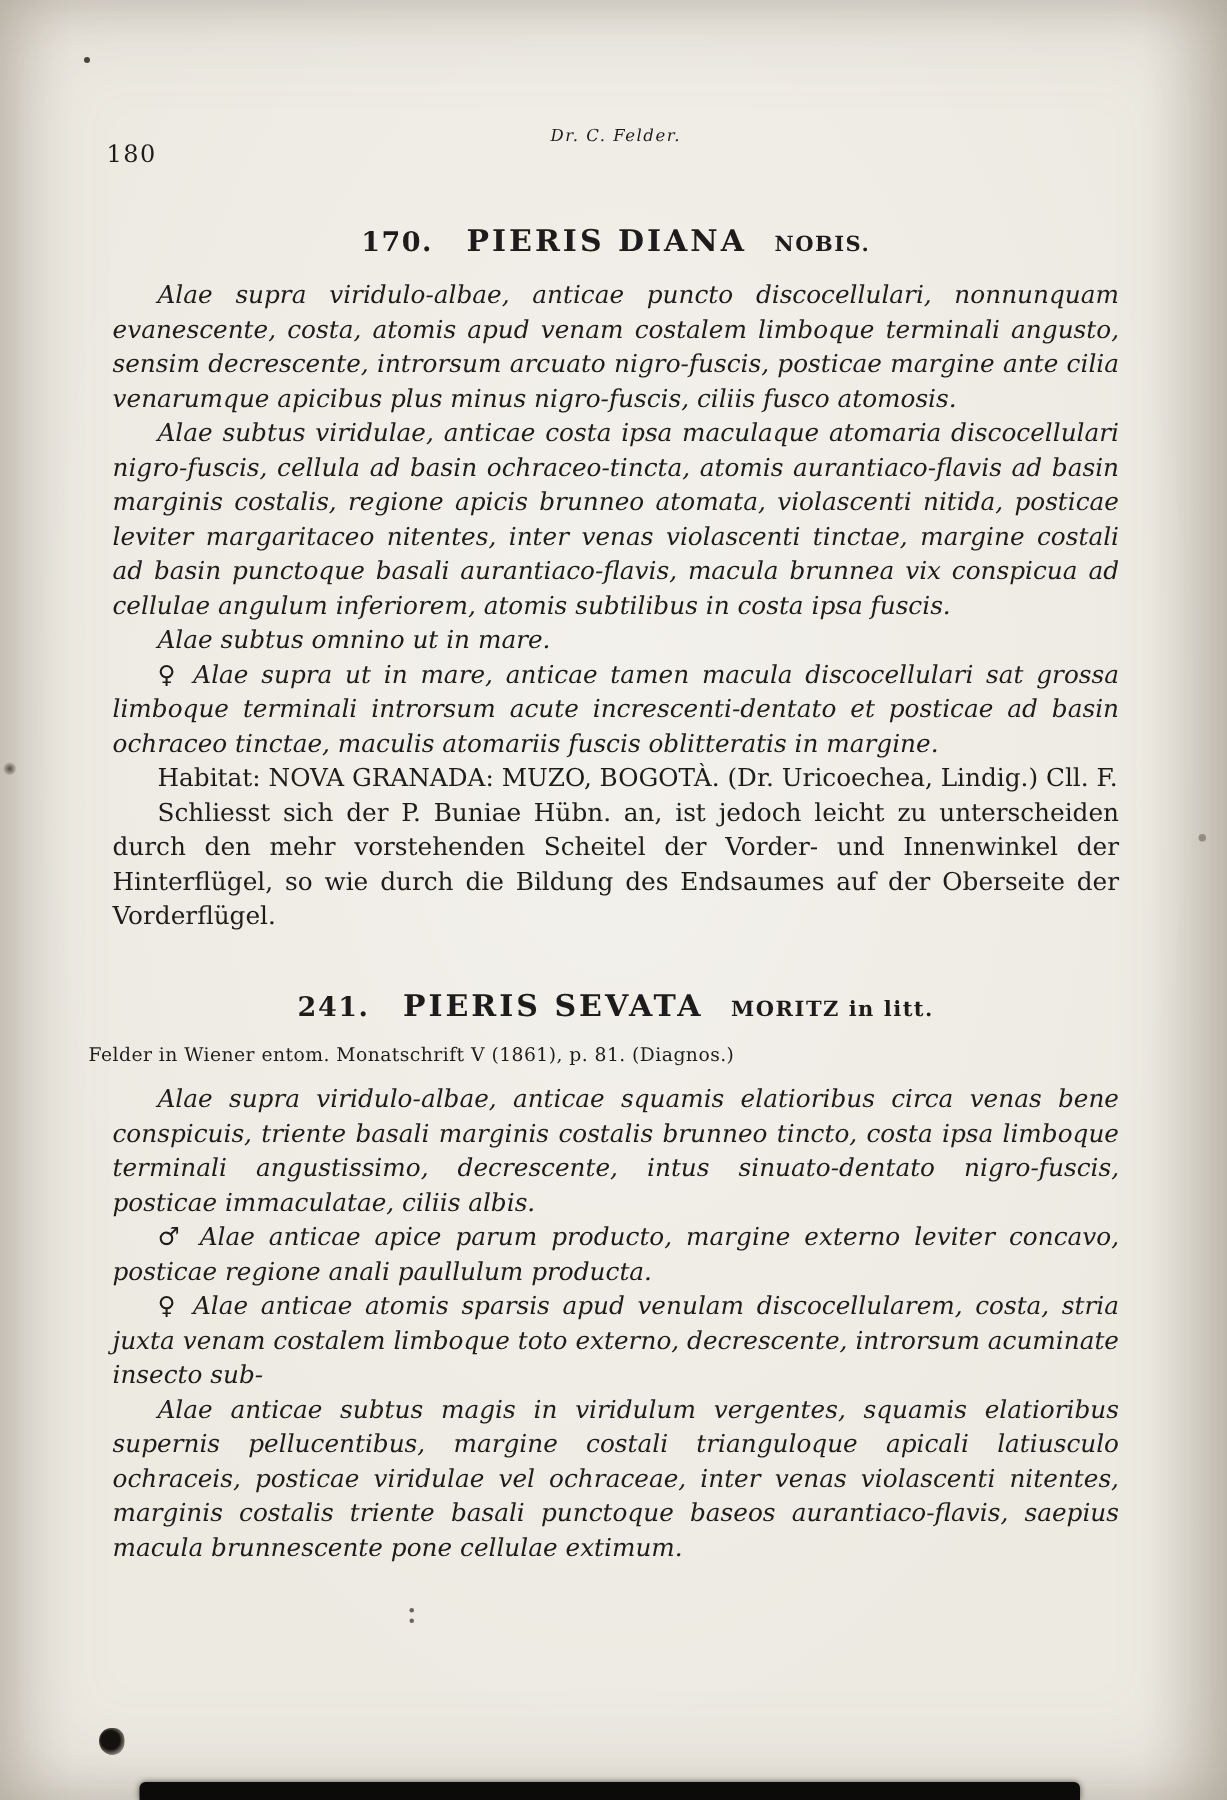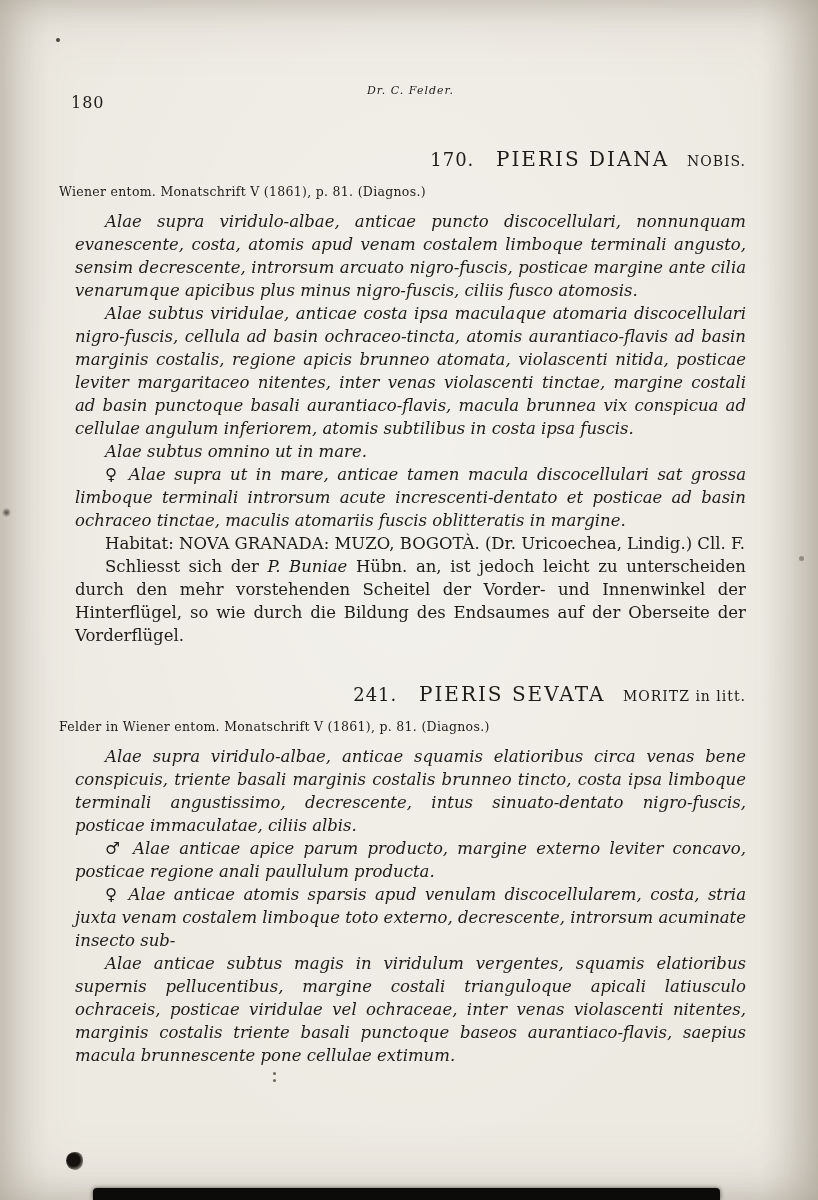--- a/index.html
+++ b/index.html
@@ -45,23 +45,23 @@
     position: absolute;
     left: 0;
     right: 0;
     top: 0;
     text-align: center;
     font-style: italic;
     font-size: 11px;
     letter-spacing: 1px;
   }
   .section-heading {
-    text-align: right;
+    text-align: center;
     margin: 32px 0 12px 0;
-    font-weight: normal;
+    font-weight: bold;
     font-style: normal;
   }
   .section-heading .num {
     font-size: 18px;
     margin-right: 14px;
     letter-spacing: 1px;
   }
   .section-heading .species {
     font-size: 20px;
     letter-spacing: 2px;
@@ -89,21 +89,20 @@
   p.latin {
     font-style: italic;
   }
   p.roman {
     font-style: normal;
   }
   .habitat-label {
     font-weight: normal;
   }
   .note-species {
-    font-style: italic;
   }
   .sec-171 {
     margin-top: 6px;
   }
   
   .artifact { position: absolute; pointer-events: none; }
   .edge-strip {
     left: 93px;
     right: 98px;
     bottom: 0;
@@ -165,21 +164,20 @@
       <span class="page-number">180</span>
       <span class="running-title">Dr. C. Felder.</span>
     </div>
 
     <div class="sec-170">
       <h2 class="section-heading">
         <span class="num">170.</span>
         <span class="species">PIERIS DIANA</span>
         <span class="author">NOBIS.</span>
       </h2>
-      <p class="reference roman">Wiener entom. Monatschrift V (1861), p. 81. (Diagnos.)</p>
 
       <p class="latin">Alae supra viridulo-albae, anticae puncto discocellulari, nonnunquam evanescente, costa, atomis apud venam costalem limboque terminali angusto, sensim decrescente, introrsum arcuato nigro-fuscis, posticae margine ante cilia venarumque apicibus plus minus nigro-fuscis, ciliis fusco atomosis.</p>
       <p class="latin">Alae subtus viridulae, anticae costa ipsa maculaque atomaria discocellulari nigro-fuscis, cellula ad basin ochraceo-tincta, atomis aurantiaco-flavis ad basin marginis costalis, regione apicis brunneo atomata, violascenti nitida, posticae leviter margaritaceo nitentes, inter venas violascenti tinctae, margine costali ad basin punctoque basali aurantiaco-flavis, macula brunnea vix conspicua ad cellulae angulum inferiorem, atomis subtilibus in costa ipsa fuscis.</p>
       <p class="latin">Alae subtus omnino ut in mare.</p>
       <p class="latin">♀ Alae supra ut in mare, anticae tamen macula discocellulari sat grossa limboque terminali introrsum acute increscenti-dentato et posticae ad basin ochraceo tinctae, maculis atomariis fuscis oblitteratis in margine.</p>
 
       <p class="roman"><span class="habitat-label">Habitat:</span><span> NOVA GRANADA: MUZO, BOGOTÀ. (Dr. Uricoechea, Lindig.) Cll. F.</span></p>
 
       <p class="roman"><span>Schliesst sich der </span><span class="note-species">P. Buniae</span><span> Hübn. an, ist jedoch leicht zu unterscheiden durch den mehr vorstehenden Scheitel der Vorder- und Innenwinkel der Hinterflügel, so wie durch die Bildung des Endsaumes auf der Oberseite der Vorderflügel.</span></p>
     </div>

